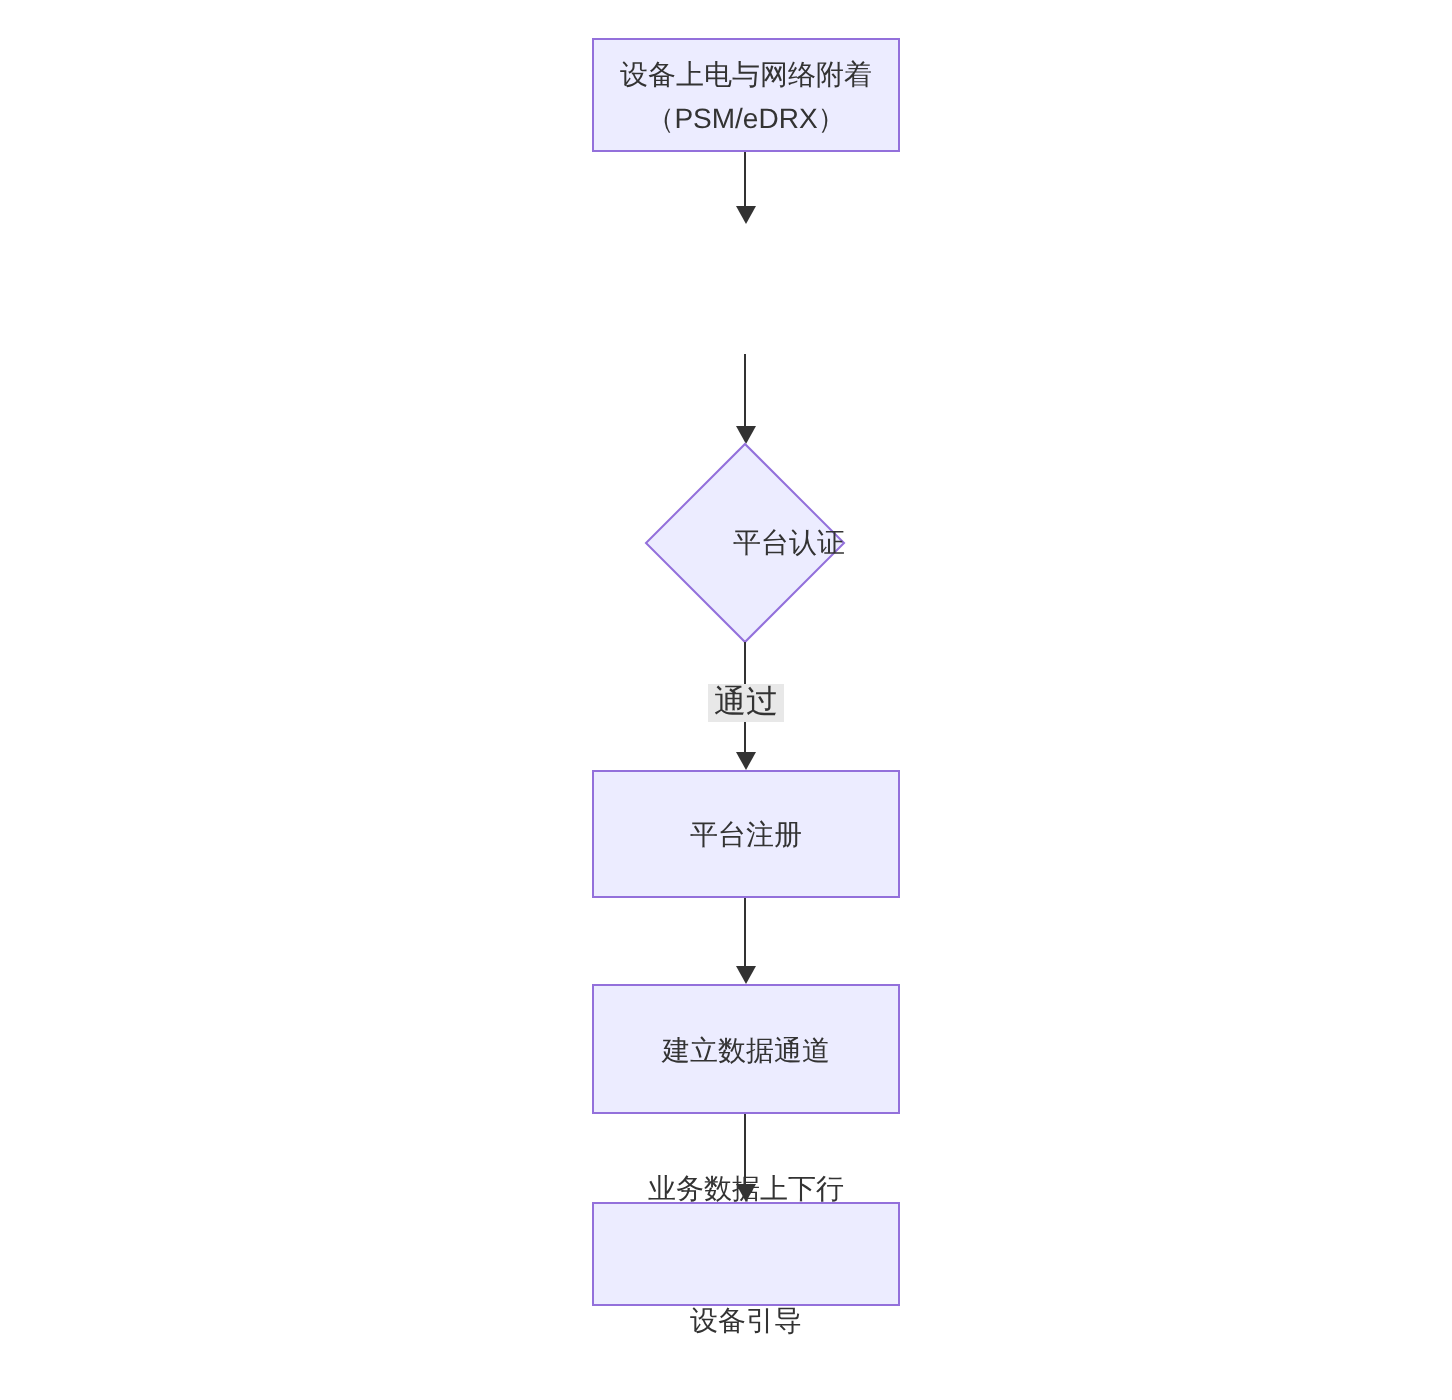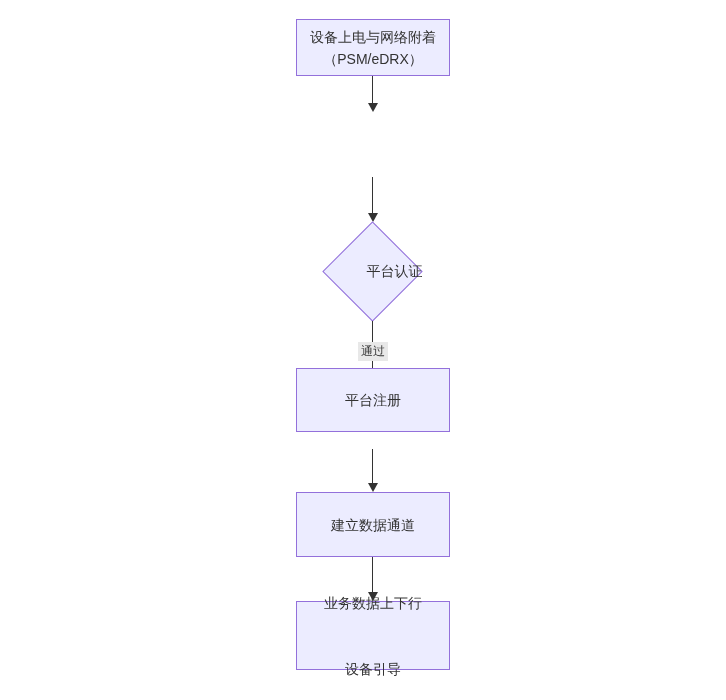--- a/index.html
+++ b/index.html
@@ -81,21 +81,21 @@
     border-right: 5px solid transparent;
     border-top: 9px solid var(--arrow-color);
   }
   .edge-label {
     position: absolute;
     left: 373px;
     top: 342px;
     transform: translateX(-50%);
     background: var(--edge-label-bg);
     color: var(--text-color);
-    font-size: 12px;
+    font-size: 16px;
     line-height: 19px;
     padding: 0 3px;
     white-space: nowrap;
   }
 </style>
 </head>
 <body>
 
 <div class="canvas">
 
@@ -113,32 +113,32 @@
 
   <div class="diamond-wrap">
     <div class="diamond-shape"></div>
     <div class="diamond-label">平台认证</div>
   </div>
 
   <div class="edge-line" style="top:321px; height:55px;"></div>
   <div class="edge-label">通过</div>
   <div class="arrow-head" style="top:376px;"></div>
 
-  <div class="node" style="top:368px; height:64px;">
+  <div class="node" style="top:385px; height:64px;">
     <span>平台注册</span>
   </div>
 
   <div class="edge-line" style="top:449px; height:34px;"></div>
   <div class="arrow-head" style="top:483px;"></div>
 
   <div class="node" style="top:492px; height:65px;">
     <span>建立数据通道</span>
   </div>
 
   <div class="edge-line" style="top:557px; height:35px;"></div>
   <div class="arrow-head" style="top:592px;"></div>
 
-  <div class="node" style="top:601px; height:69px;gap:44px;">
+  <div class="node" style="top:601px; height:52px;gap:44px;">
     <span>业务数据上下行</span>
     <span>设备引导</span>
   </div>
 
 </div>
 
 </body></html>

